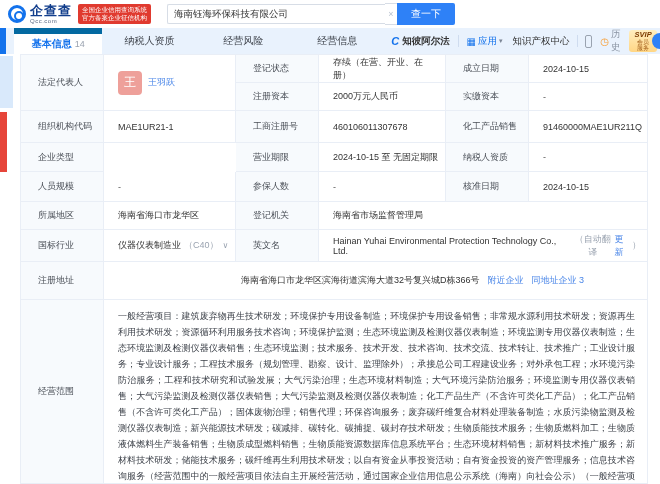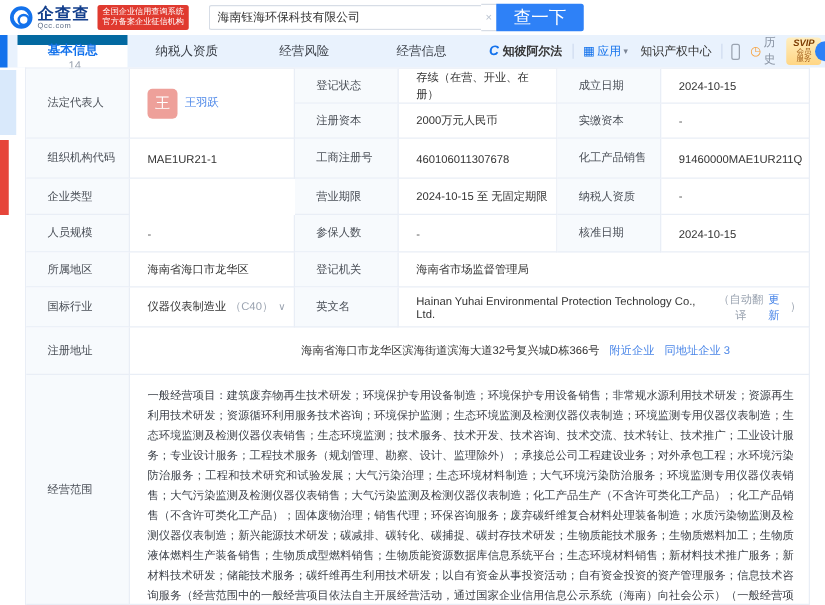--- a/index.html
+++ b/index.html
@@ -11,26 +11,26 @@
   .logo{display:flex;align-items:center;margin-left:8px;cursor:pointer;}
   .logo-icon{width:18px;height:18px;border-radius:50%;border:3px solid #1372ec;box-sizing:border-box;position:relative;}
   .logo-icon:after{content:"";position:absolute;left:3px;top:3px;width:6px;height:6px;border-radius:50%;border:2px solid #1372ec;}
   .logo-text{margin-left:4px;line-height:1;}
   .logo-cn{font-size:13px;font-weight:bold;color:#123e8c;letter-spacing:1px;}
   .logo-en{font-size:6px;color:#5b6b85;margin-top:1px;letter-spacing:.5px;}
   .badge{margin-left:6px;background:#e03a2f;color:#fff;font-size:6.5px;line-height:8px;padding:2px 4px;border-radius:2px;}
   .searchbox{margin-left:16px;display:flex;align-items:center;height:22px;}
   .search-input{width:218px;height:20px;border:1px solid #d7dde6;border-right:none;border-radius:2px 0 0 2px;font-size:9.5px;color:#333;padding:0 6px;outline:none;box-sizing:border-box;font-family:inherit;}
   .search-clear{width:12px;height:20px;border-top:1px solid #d7dde6;border-bottom:1px solid #d7dde6;background:#fff;color:#b9c2cf;font-size:9px;line-height:20px;text-align:center;cursor:pointer;}
-  .search-btn{height:22px;background:#2e81f7;color:#fff;font-size:14px;border:none;border-radius:0 2px 2px 0;padding:0 14px;cursor:pointer;font-family:inherit;}
+  .search-btn{height:22px;background:#2e81f7;color:#fff;font-size:10px;border:none;border-radius:0 2px 2px 0;padding:0 14px;cursor:pointer;font-family:inherit;}
 
   
   .tabbar{position:absolute;left:0;top:28px;width:660px;height:26px;background:#e9f2fd;display:flex;align-items:stretch;}
   .tab{display:flex;align-items:center;justify-content:center;width:102px;font-size:10px;color:#3a3f47;cursor:pointer;}
-  .tab.active{background:#fff;border-top:8px solid #0369a1;box-sizing:border-box;color:#1372ec;font-weight:bold;width:96px;margin-left:14px;flex-direction:column;}
+  .tab.active{background:#fff;border-top:6px solid #0369a1;box-sizing:border-box;color:#1372ec;font-weight:bold;width:96px;margin-left:14px;}
   .tab .cnt{color:#9aa3b0;font-weight:normal;font-size:9px;margin-left:3px;}
   .tools{display:flex;align-items:center;margin-left:2px;}
   .tool{display:flex;align-items:center;font-size:9.5px;color:#333;margin:0 5px;cursor:pointer;white-space:nowrap;}
   .tool .blue{color:#1372ec;}
   .zb-icon{color:#1372ec;font-weight:bold;font-style:italic;font-size:11px;margin-right:3px;}
   .grid-icon{color:#1372ec;font-size:10px;margin-right:2px;}
   .caret{color:#7a8494;font-size:7px;margin-left:2px;}
   .vdiv{width:1px;height:12px;background:#cfdcef;margin:0 3px;}
   .phone-icon{width:7px;height:11px;border:1px solid #9aa3b0;border-radius:2px;margin:0 4px;}
   .hist{display:flex;align-items:center;font-size:9.5px;color:#8a94a3;margin:0 4px;cursor:pointer;}

